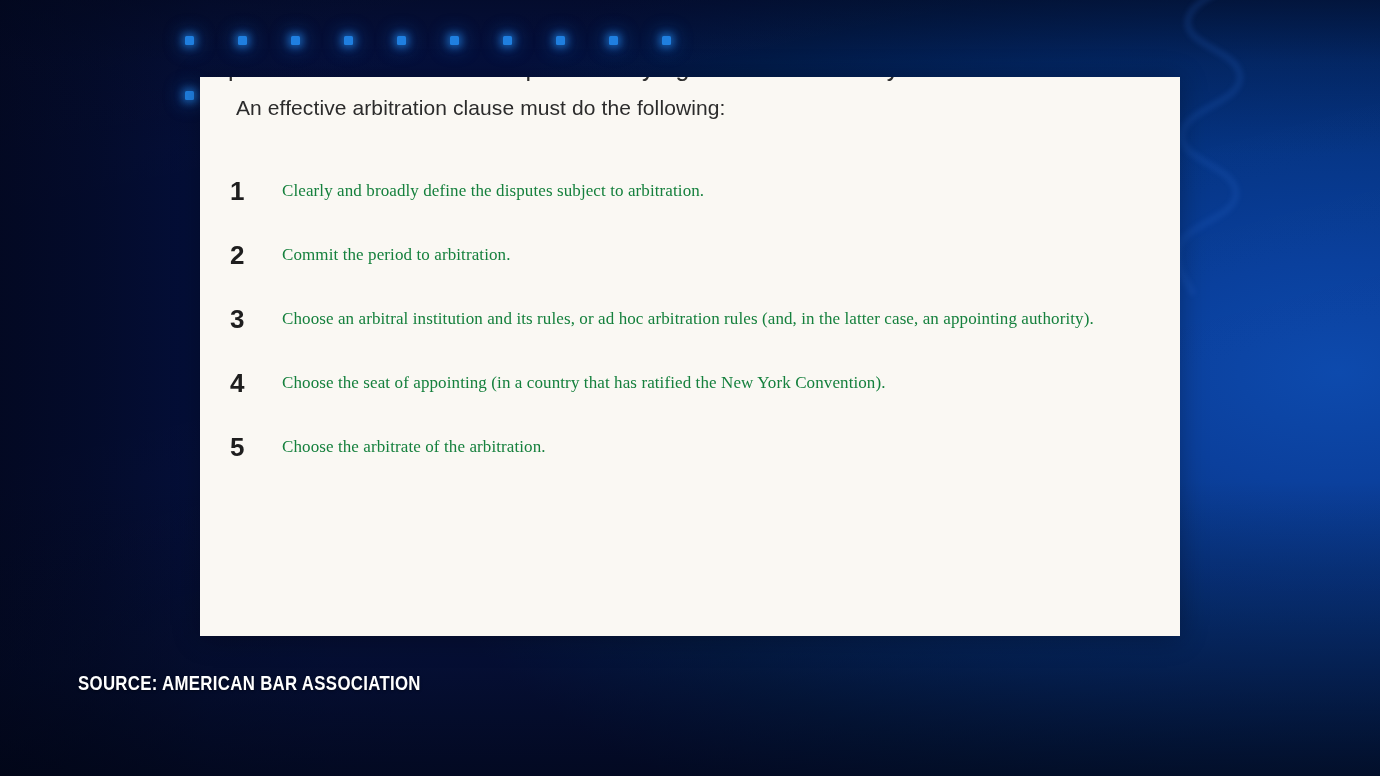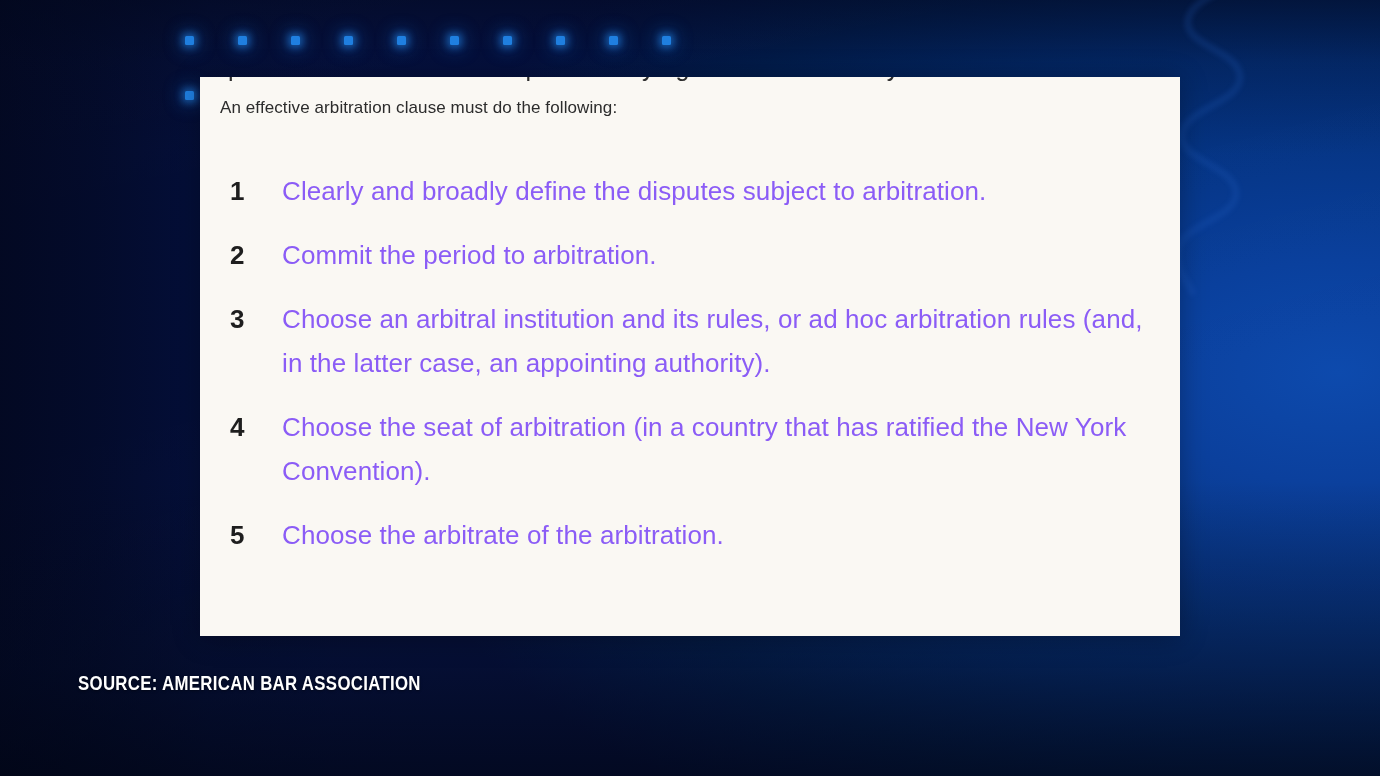--- a/index.html
+++ b/index.html
@@ -139,23 +139,23 @@
     width: 1000px;
     font-size: 25px;
     line-height: 33px;
     color: #2d2d2d;
     white-space: nowrap;
     overflow: hidden;
   }
 
   .intro {
     position: absolute;
-    left: 20px;
+    left: 36px;
     top: 14px;
-    font-size: 17px;
+    font-size: 21px;
     line-height: 33px;
     color: #2c2c2c;
     letter-spacing: 0.1px;
   }
 
   .list {
     position: absolute;
     left: 28px;
     top: 92px;
     right: 24px;
@@ -176,25 +176,26 @@
     font-size: 26px;
     line-height: 44px;
     font-weight: 700;
     color: #1e1e1e;
     text-align: left;
     padding-left: 2px;
   }
 
   .item-text {
     flex: 1 1 auto;
-    font-size: 26px;
+    font-size: 17px;
     line-height: 44px;
-    color: #8b5cf6;
+    color: #15803d;
     letter-spacing: 0.1px;
     max-width: 890px;
+    font-family: Liberation Serif, serif;
   }
 
   
   .source {
     position: absolute;
     left: 78px;
     top: 670px;
     font-size: 21px;
     line-height: 26px;
     font-weight: 700;
@@ -259,21 +260,21 @@
         <div class="item-text">Commit the period to arbitration.</div>
       </div>
 
       <div class="list-item">
         <div class="item-num">3</div>
         <div class="item-text">Choose an arbitral institution and its rules, or ad hoc arbitration rules (and, in the latter case, an appointing authority).</div>
       </div>
 
       <div class="list-item">
         <div class="item-num">4</div>
-        <div class="item-text">Choose the seat of arbitration (in a country that has ratified the New York Convention).</div>
+        <div class="item-text">Choose the seat of appointing (in a country that has ratified the New York Convention).</div>
       </div>
 
       <div class="list-item">
         <div class="item-num">5</div>
         <div class="item-text">Choose the arbitrate of the arbitration.</div>
       </div>
 
     </div>
   </div>
 

